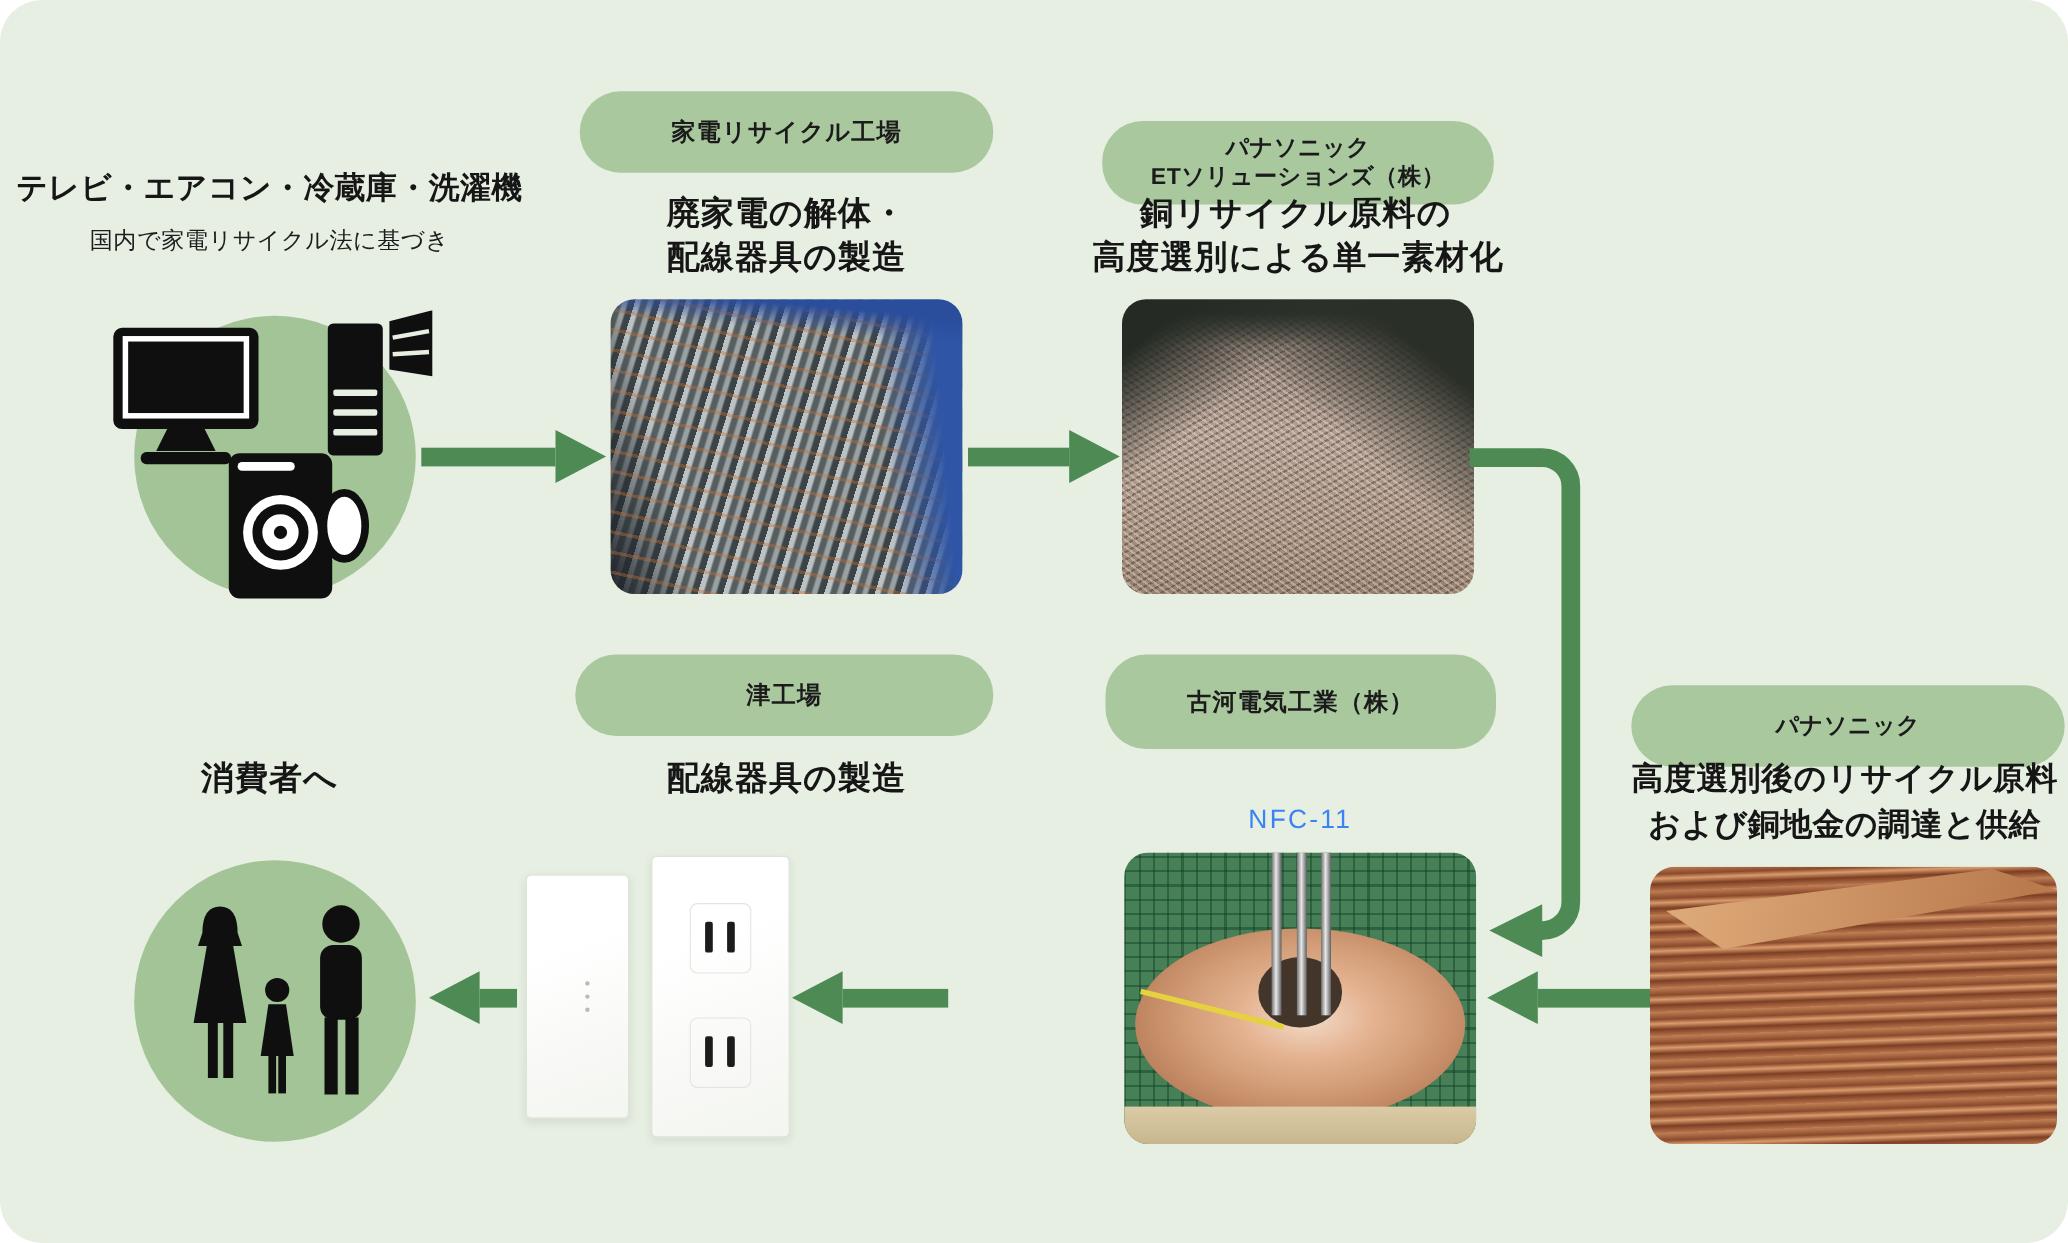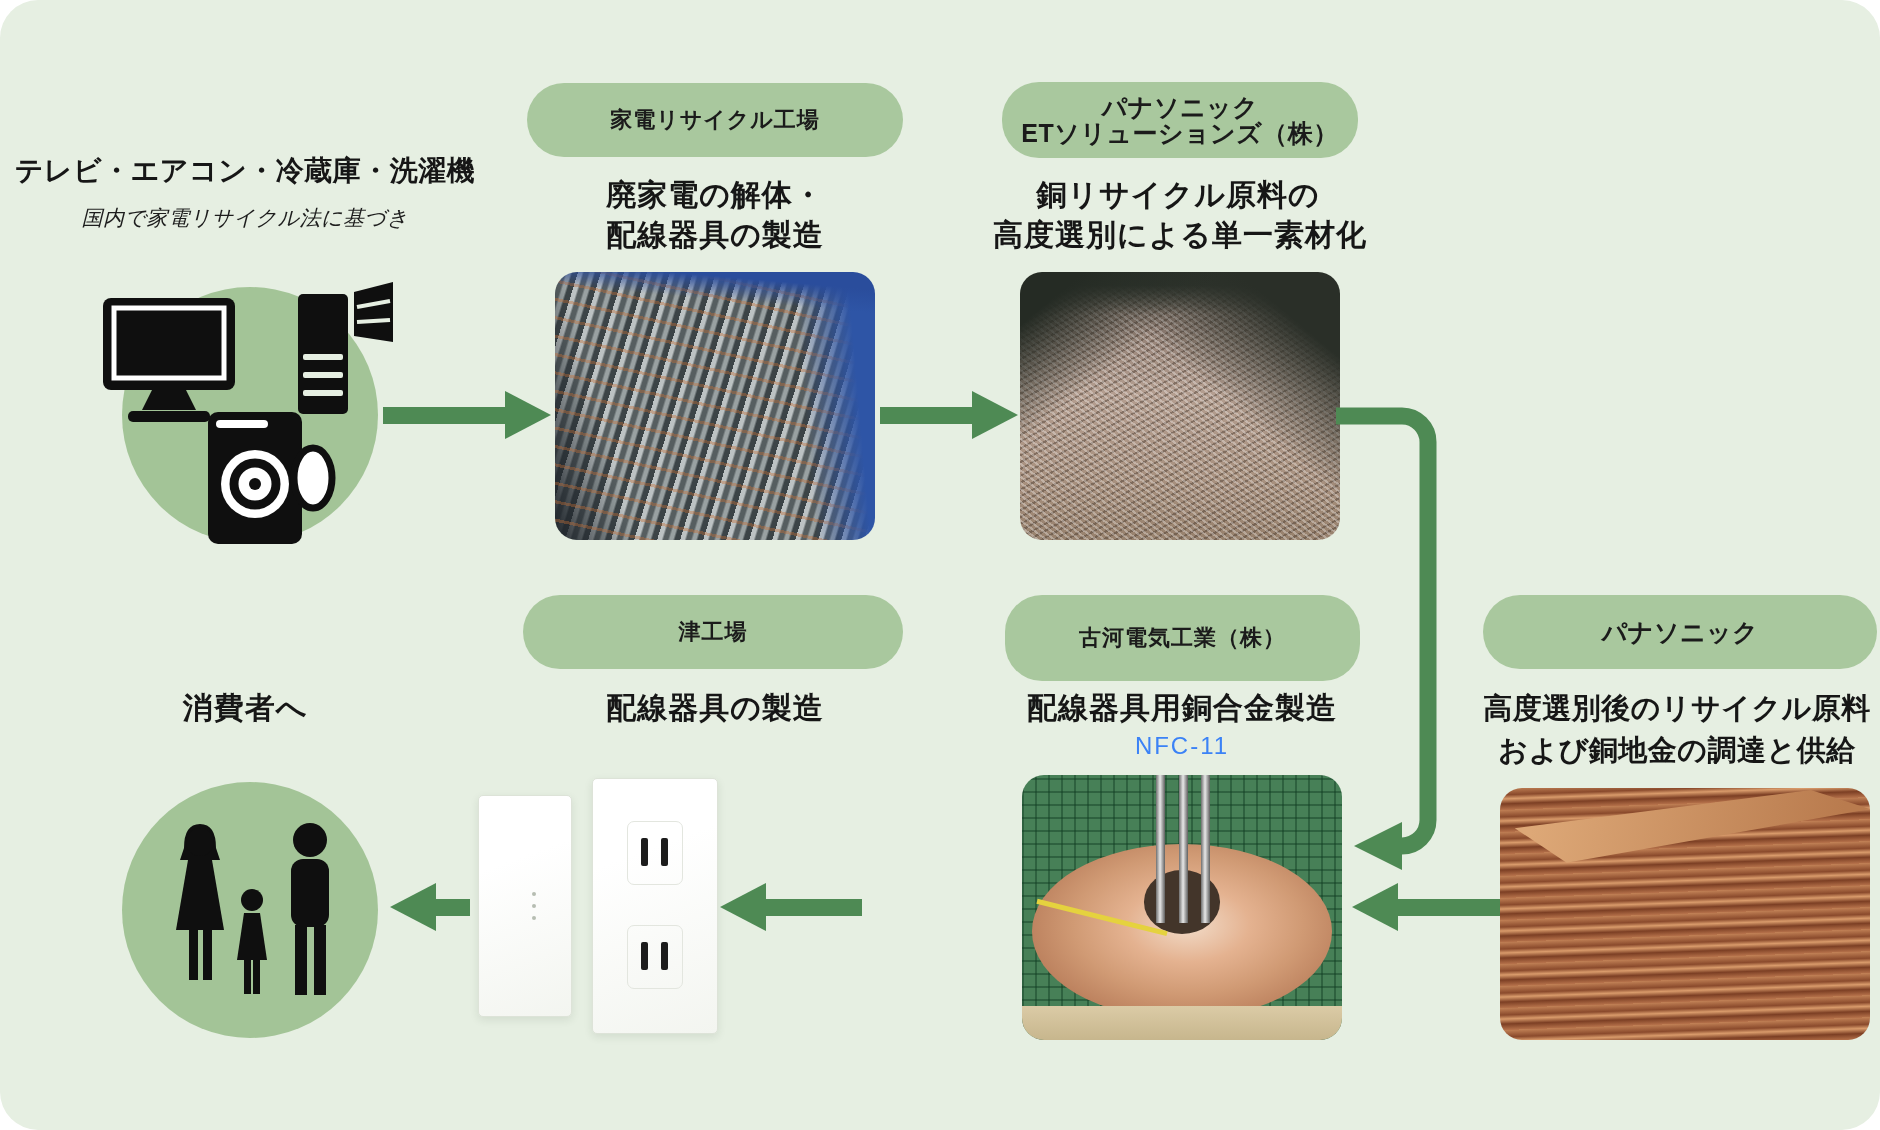--- a/index.html
+++ b/index.html
@@ -8,21 +8,21 @@
   .panel{position:absolute;inset:0;background:#e6efe2;border-radius:38px;}
   .abs{position:absolute;}
   .ctr{text-align:center;}
   .title{font-size:28px;font-weight:700;letter-spacing:.5px;}
   .sub{font-size:21px;font-weight:400;color:#1d1d1d;letter-spacing:.5px;}
   .h30{font-size:30px;font-weight:700;letter-spacing:1px;line-height:40px;}
   .h29{font-size:29px;font-weight:700;letter-spacing:.5px;line-height:40px;}
   .badge{background:#a9c89e;border-radius:37px;display:flex;flex-direction:column;
          align-items:center;justify-content:center;font-weight:700;color:#1b1b1b;}
   .badge.one{font-size:22px;letter-spacing:1px;}
-  .badge.two{font-size:25px;line-height:26px;letter-spacing:.5px;}
+  .badge.two{font-size:21px;line-height:26px;letter-spacing:.5px;margin-top:28px;}
   .subcode{font-size:24px;font-weight:400;color:#3b82f6;letter-spacing:2px;}
   .circle{border-radius:50%;background:#a3c497;width:256px;height:256px;}
   .photo{border-radius:22px;overflow:hidden;}
 
   
   .ph-scrap{
     background:
       linear-gradient(185deg,#2a4d9c 0%,#2a4d9c 6%,rgba(42,77,156,0) 14%),
       linear-gradient(265deg,#2e55a6 0%,#2e55a6 8%,rgba(46,85,166,0) 24%),
       repeating-linear-gradient(12deg,rgba(197,110,52,.38) 0 3px,rgba(197,110,52,0) 3px 18px),
@@ -71,21 +71,21 @@
   .pdot{position:absolute;width:4px;height:4px;border-radius:50%;background:#b6bdb2;left:58%;}
   svg{display:block;}
 </style>
 </head>
 <body>
 
 <div class="canvas">
   <div class="panel"></div>
 
   <div class="abs ctr title" style="left:5px;top:152px;width:480px;">テレビ・エアコン・冷蔵庫・洗濯機</div>
-  <div class="abs ctr sub" style="left:5px;top:204px;width:480px;font-style:italic;">国内で家電リサイクル法に基づき</div>
+  <div class="abs ctr sub" style="left:5px;top:204px;width:480px;">国内で家電リサイクル法に基づき</div>
   <div class="abs circle" style="left:122px;top:287px;"></div>
 
   <svg class="abs" style="left:100px;top:295px;" width="138" height="128" viewBox="0 0 138 128">
     <rect x="3" y="3" width="132" height="92" rx="8" fill="#0f0f0f"></rect>
     <rect x="14" y="13" width="110" height="70" fill="#0f0f0f" stroke="#ffffff" stroke-width="5"></rect>
     <path d="M52 95 h34 l10 20 h-54 z" fill="#0f0f0f"></path>
     <rect x="28" y="116" width="82" height="11" rx="5" fill="#0f0f0f"></rect>
   </svg>
 
   <svg class="abs" style="left:296px;top:282px;" width="100" height="135" viewBox="0 0 100 135">
@@ -127,21 +127,20 @@
   </div>
   <div class="abs ctr h29" style="left:1472px;top:688px;width:410px;">高度選別後のリサイクル原料</div>
   <div class="abs ctr h29" style="left:1472px;top:730px;width:410px;">および銅地金の調達と供給</div>
   <div class="abs photo ph-sheets" style="left:1500px;top:788px;width:370px;height:252px;">
     <div class="sheet-top"></div>
   </div>
 
   <div class="abs badge one" style="left:1005px;top:595px;width:355px;height:86px;">
     <span>古河電気工業（株）</span>
   </div>
-  <div class="abs ctr h30" style="left:1012px;top:688px;width:340px;">配線器具用銅合金製造</div>
   <div class="abs ctr subcode" style="left:1012px;top:732px;width:340px;">NFC-11</div>
   <div class="abs photo ph-coil" style="left:1022px;top:775px;width:320px;height:265px;">
     <div class="coil-disc"></div>
     <div class="coil-hole"></div>
     <div class="coil-rod" style="left:42%;"></div>
     <div class="coil-rod" style="left:49%;"></div>
     <div class="coil-rod" style="left:56%;"></div>
     <div class="coil-line"></div>
     <div class="coil-cloth"></div>
   </div>

